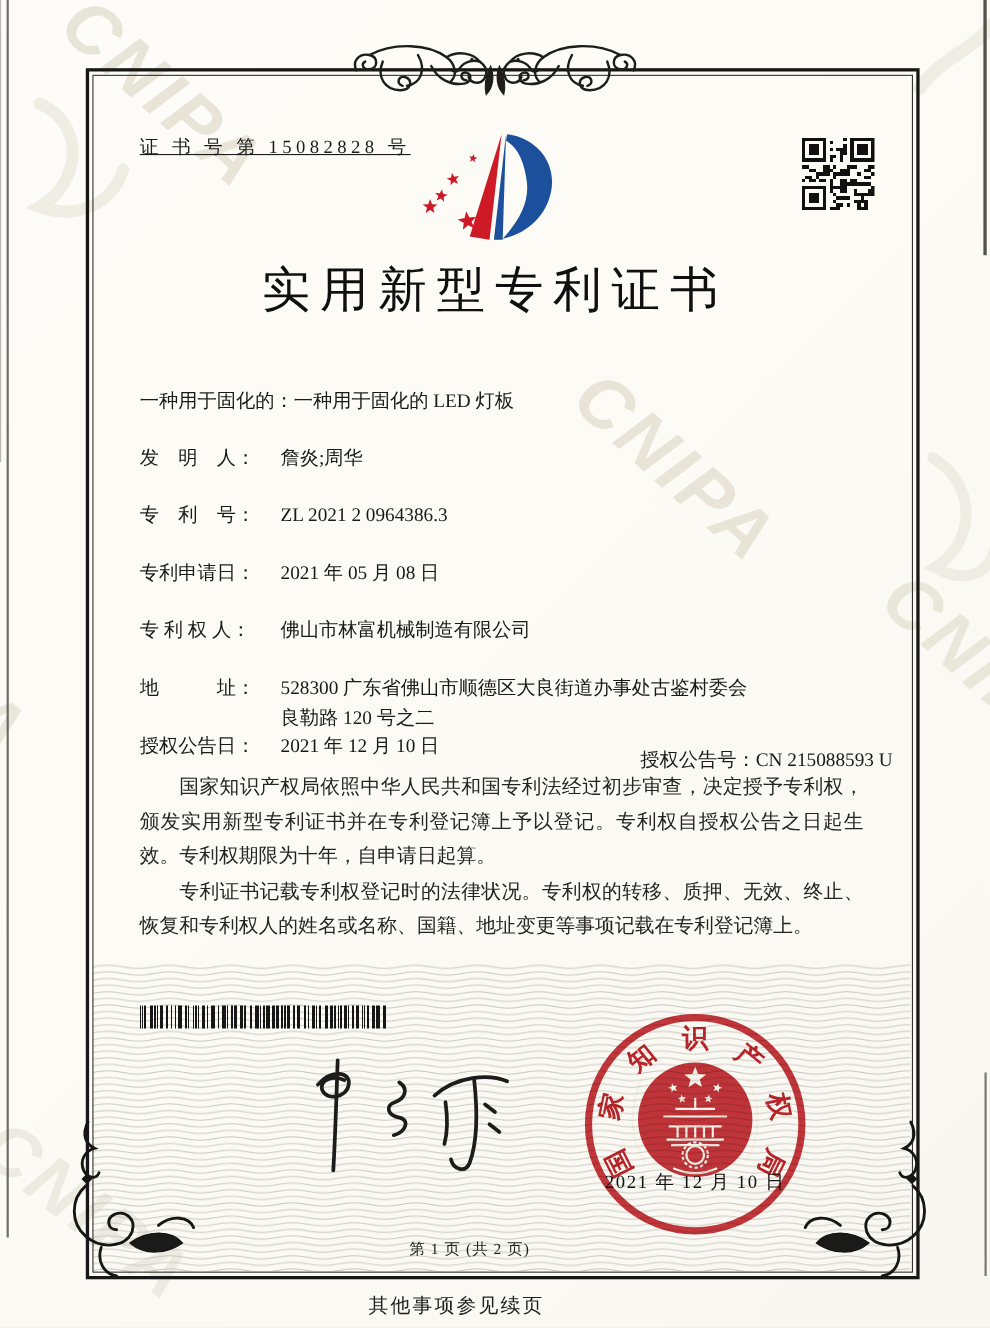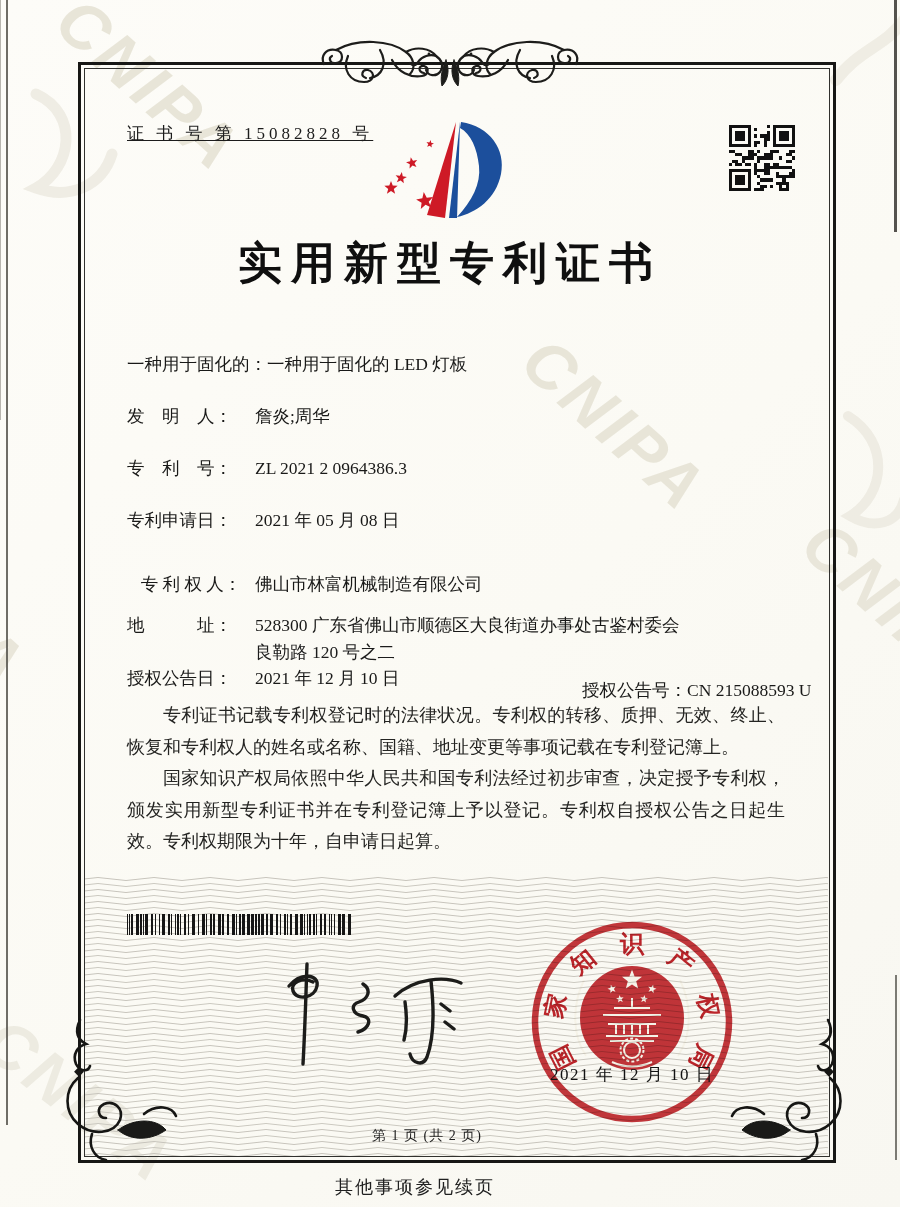--- a/index.html
+++ b/index.html
@@ -25,21 +25,21 @@
 
   
   .orn{position:absolute;z-index:3;}
 
   .cert-no{position:absolute;left:127px;top:122px;font-size:17px;letter-spacing:4px;z-index:3;text-decoration:underline;}
 
   .logo{position:absolute;left:383px;top:106px;z-index:3;}
   .qr{position:absolute;left:729px;top:125px;z-index:3;}
 
   .title{position:absolute;left:0;right:0;top:234px;text-align:center;font-size:44px;
-         font-weight:bold;letter-spacing:9px;color:#0f0f0f;z-index:3;}
+         font-weight:normal;letter-spacing:9px;color:#0f0f0f;z-index:3;}
 
   .row{position:absolute;left:127px;font-size:17.5px;white-space:nowrap;z-index:3;color:#191918;}
   .row .lbl{display:inline-block;min-width:128px;}
   .addr2{position:absolute;left:255px;top:640px;font-size:17.5px;z-index:3;}
   .grant-no{position:absolute;left:455px;top:12px;}
 
   .body-text{position:absolute;left:127px;top:700px;width:658px;font-size:18px;
              line-height:31.5px;text-align:justify;color:#242422;z-index:3;}
   .body-text p{margin:0;text-indent:2em;}
 
@@ -368,35 +368,35 @@
   </div>
   <div class="row" style="top:404px;">
     <span class="lbl">发　明　人：</span><span>詹炎;周华</span>
   </div>
   <div class="row" style="top:456px;">
     <span class="lbl">专　利　号：</span><span>ZL 2021 2 0964386.3</span>
   </div>
   <div class="row" style="top:508px;">
     <span class="lbl">专利申请日：</span><span>2021 年 05 月 08 日</span>
   </div>
-  <div class="row" style="top:572px;text-align:center;">
+  <div class="row" style="top:560px;">
     <span class="lbl">专 利 权 人：</span><span>佛山市林富机械制造有限公司</span>
   </div>
   <div class="row" style="top:613px;">
     <span class="lbl">地　　　址：</span><span>528300 广东省佛山市顺德区大良街道办事处古鉴村委会</span>
   </div>
   <div class="addr2">良勒路 120 号之二</div>
   <div class="row" style="top:666px;">
     <span class="lbl">授权公告日：</span><span>2021 年 12 月 10 日</span>
     <span class="grant-no"><span>授权公告号：</span><span>CN 215088593 U</span></span>
   </div>
 
   <div class="body-text">
+    <p>国家知识产权局依照中华人民共和国专利法经过初步审查，决定授予专利权，颁发实用新型专利证书并在专利登记簿上予以登记。专利权自授权公告之日起生效。专利权期限为十年，自申请日起算。</p>
     <p>专利证书记载专利权登记时的法律状况。专利权的转移、质押、无效、终止、恢复和专利权人的姓名或名称、国籍、地址变更等事项记载在专利登记簿上。</p>
-    <p>国家知识产权局依照中华人民共和国专利法经过初步审查，决定授予专利权，颁发实用新型专利证书并在专利登记簿上予以登记。专利权自授权公告之日起生效。专利权期限为十年，自申请日起算。</p>
   </div>
 
   <svg class="barcode" width="230" height="21" viewBox="0 0 230 21" shape-rendering="crispEdges">
       <g id="bc-g">
         <rect x="0" y="0" width="1" height="21" fill="#161616"></rect>
         <rect x="2" y="0" width="1" height="21" fill="#161616"></rect>
         <rect x="4" y="0" width="2" height="21" fill="#161616"></rect>
         <rect x="9" y="0" width="3" height="21" fill="#161616"></rect>
         <rect x="13" y="0" width="2" height="21" fill="#161616"></rect>
         <rect x="16" y="0" width="1" height="21" fill="#161616"></rect>

